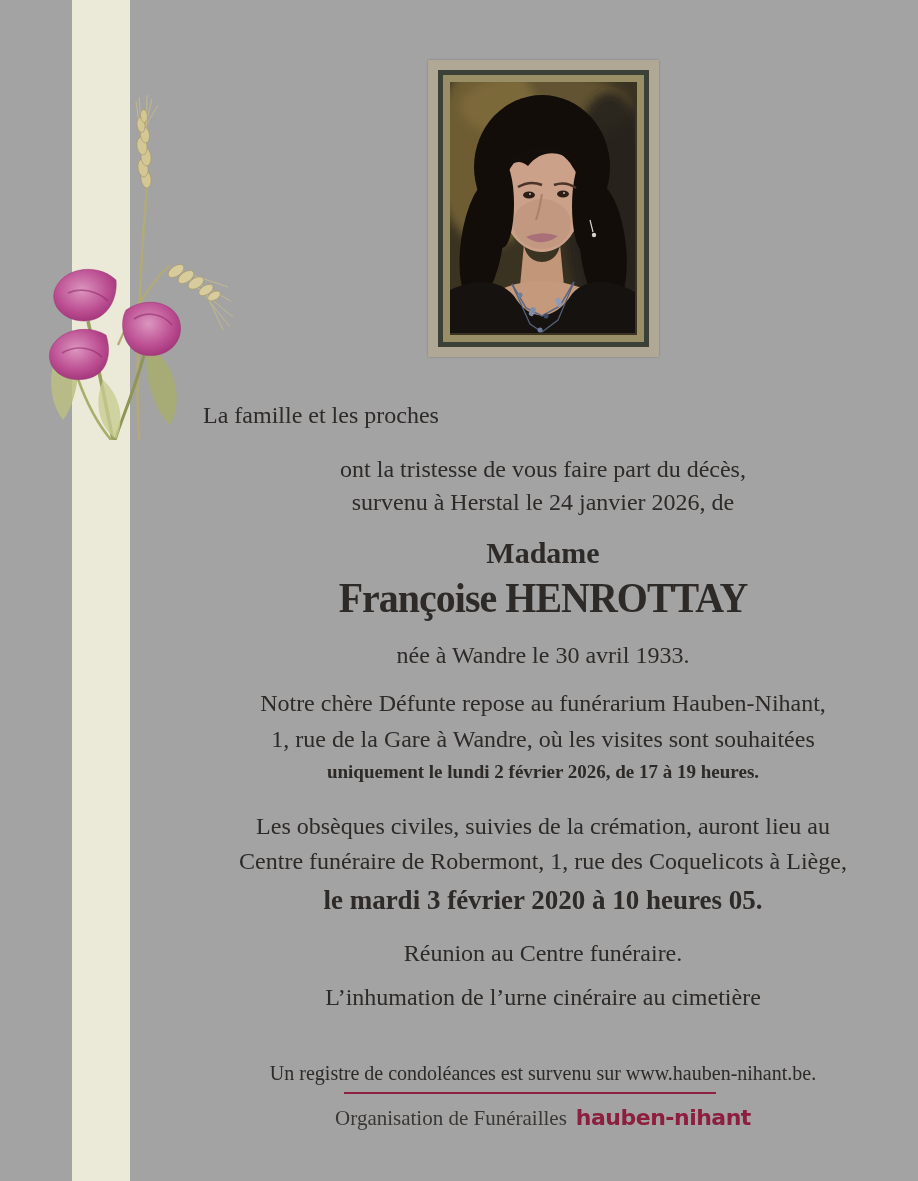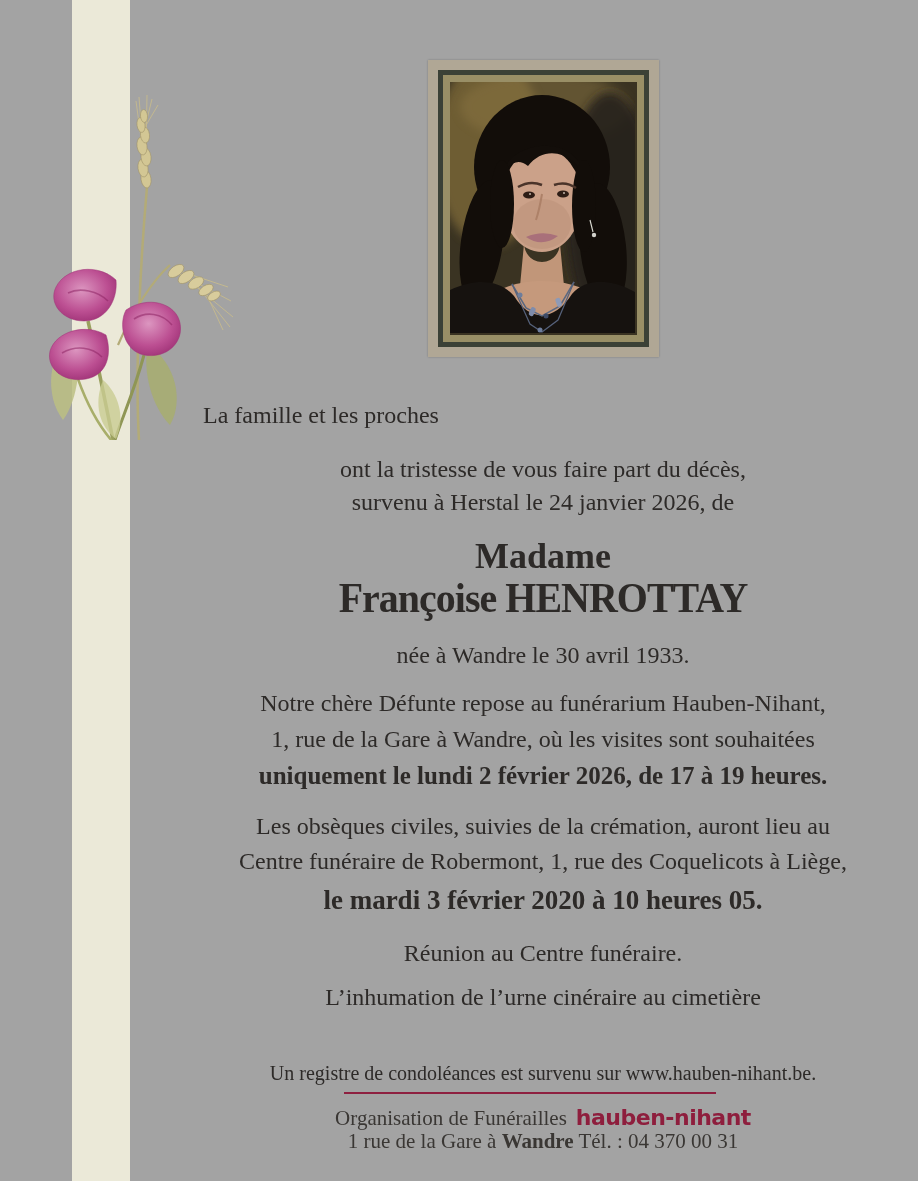--- a/index.html
+++ b/index.html
@@ -30,26 +30,26 @@
   }
   .photo-frame .inner2{
     width:100%;height:100%;overflow:hidden;background:#3a3322;
   }
   .line{
     position:absolute;left:168px;width:750px;
     text-align:center;font-size:24px;line-height:1.25;
     white-space:nowrap;
   }
   .intro-left{text-align:left;padding-left:35px;}
-  .title-line{font-size:36px;font-weight:bold;}
+  .title-line{font-size:30px;font-weight:bold;}
   .name-line{
     font-size:42px;font-weight:bold;letter-spacing:-1px;
     transform:scaleX(.95);transform-origin:50% 50%;
   }
-  .bold-line{font-weight:bold;font-size:25px;}
+  .bold-line{font-weight:bold;font-size:19px;}
   .bold-line-lg{font-weight:bold;font-size:27px;}
   .register-line{font-size:20px;}
   .footer-line{font-size:21px;color:#3a3734;}
   .footer-divider{
     position:absolute;left:344px;top:1092px;width:372px;height:2px;
     background:#8e2040;
   }
   .brand{
     font-family:"DejaVu Sans", sans-serif;
     font-weight:bold;font-size:22px;color:#8e1e3d;
@@ -183,17 +183,14 @@
 
   <div class="line" style="top:938px">Réunion au Centre funéraire.</div>
 
   <div class="line register-line" style="top:1061px">Un registre de condoléances est survenu sur www.hauben-nihant.be.</div>
 
   <div class="footer-divider"></div>
 
   <div class="line footer-line" style="top:1104px">
     <span>Organisation de Funérailles</span><span class="brand">hauben-nihant</span>
   </div>
-  <div class="line footer-line" style="top:1128px">
-    <span>1 rue de la Gare à </span><span class="city-bold">Wandre</span><span> Tél. : 04 370 00 31</span>
-  </div>
 
 </div>
 
 </body></html>

